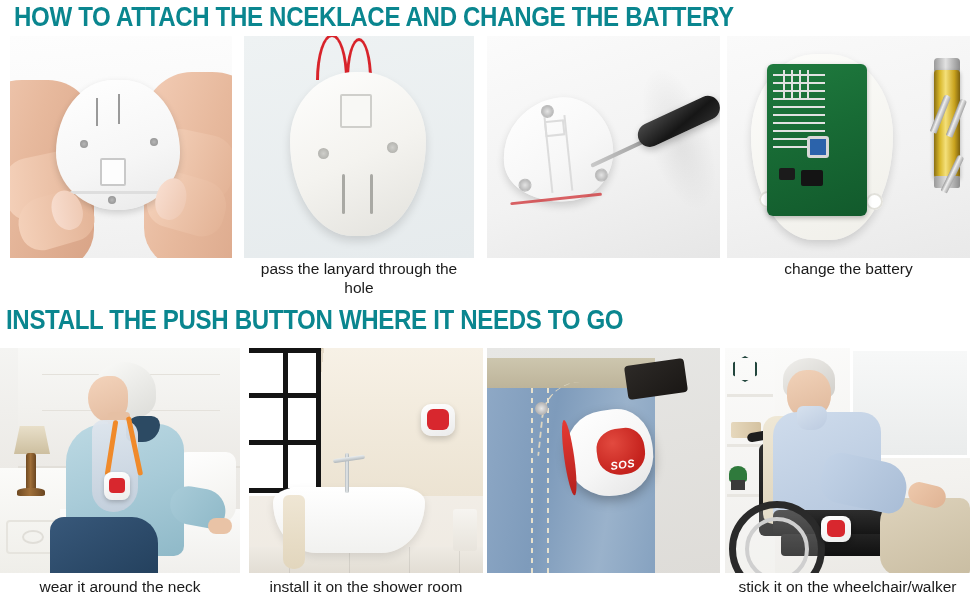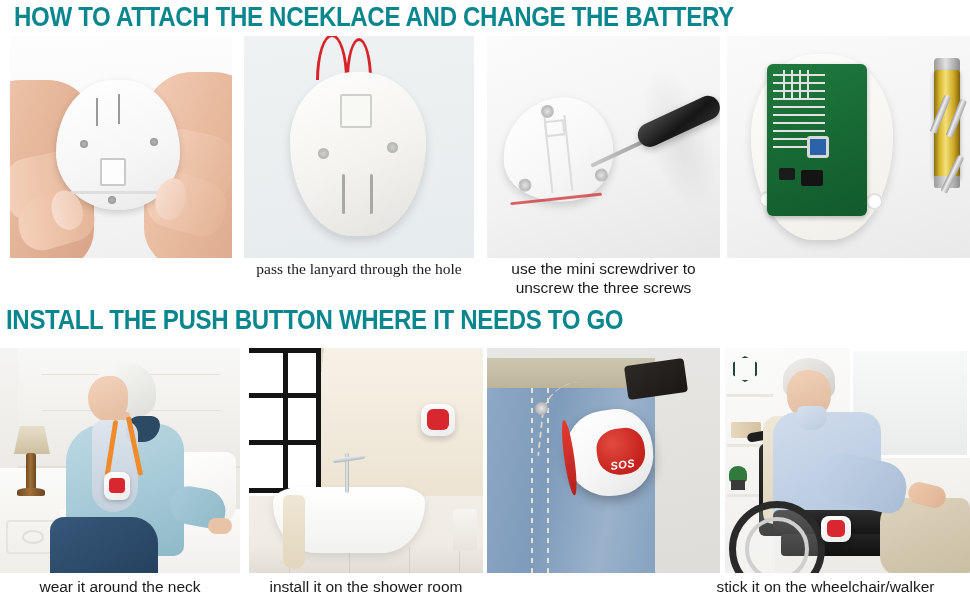--- a/index.html
+++ b/index.html
@@ -447,22 +447,22 @@
         <div class="batt"></div>
         <div class="batt-foot"></div>
         <div class="screwpin sp1"></div>
         <div class="screwpin sp2"></div>
         <div class="screwpin sp3"></div>
       </div>
     </div>
   </div>
 
   <div id="caps-1" class="caps">
-    <div class="cap" style="left:244px;width:230px;font-family:Liberation Serif, serif;">pass the lanyard through the hole</div>
-    <div class="cap" style="left:487px;width:233px;">use the mini screwdriver to unscrew the three screws</div>
+    <div class="cap" style="left:244px;width:230px;">pass the lanyard through the hole</div>
+    <div class="cap" style="left:727px;width:243px;">change the battery</div>
   </div>
 
   <div id="heading-2" class="section-heading">INSTALL THE PUSH BUTTON WHERE IT NEEDS TO GO</div>
 
   <div id="row-2" class="row">
 
     <div class="cell" style="left:0px;width:240px;height:225px;">
       <div class="photo p5">
         <div class="headboard">
           <div class="hb-line" style="top:26px"></div>
@@ -570,16 +570,16 @@
         <div class="sosdev">
             <b></b>
           </div>
       </div>
     </div>
   </div>
 
   <div id="caps-2" class="caps">
     <div class="cap" style="left:0px;width:240px;">wear it around the neck</div>
     <div class="cap" style="left:249px;width:234px;">install it on the shower room</div>
-    <div class="cap" style="left:703px;width:245px;">stick it on the wheelchair/walker</div>
+    <div class="cap" style="left:725px;width:245px;">stick it on the wheelchair/walker</div>
   </div>
 
 </div>
 
 </body></html>

